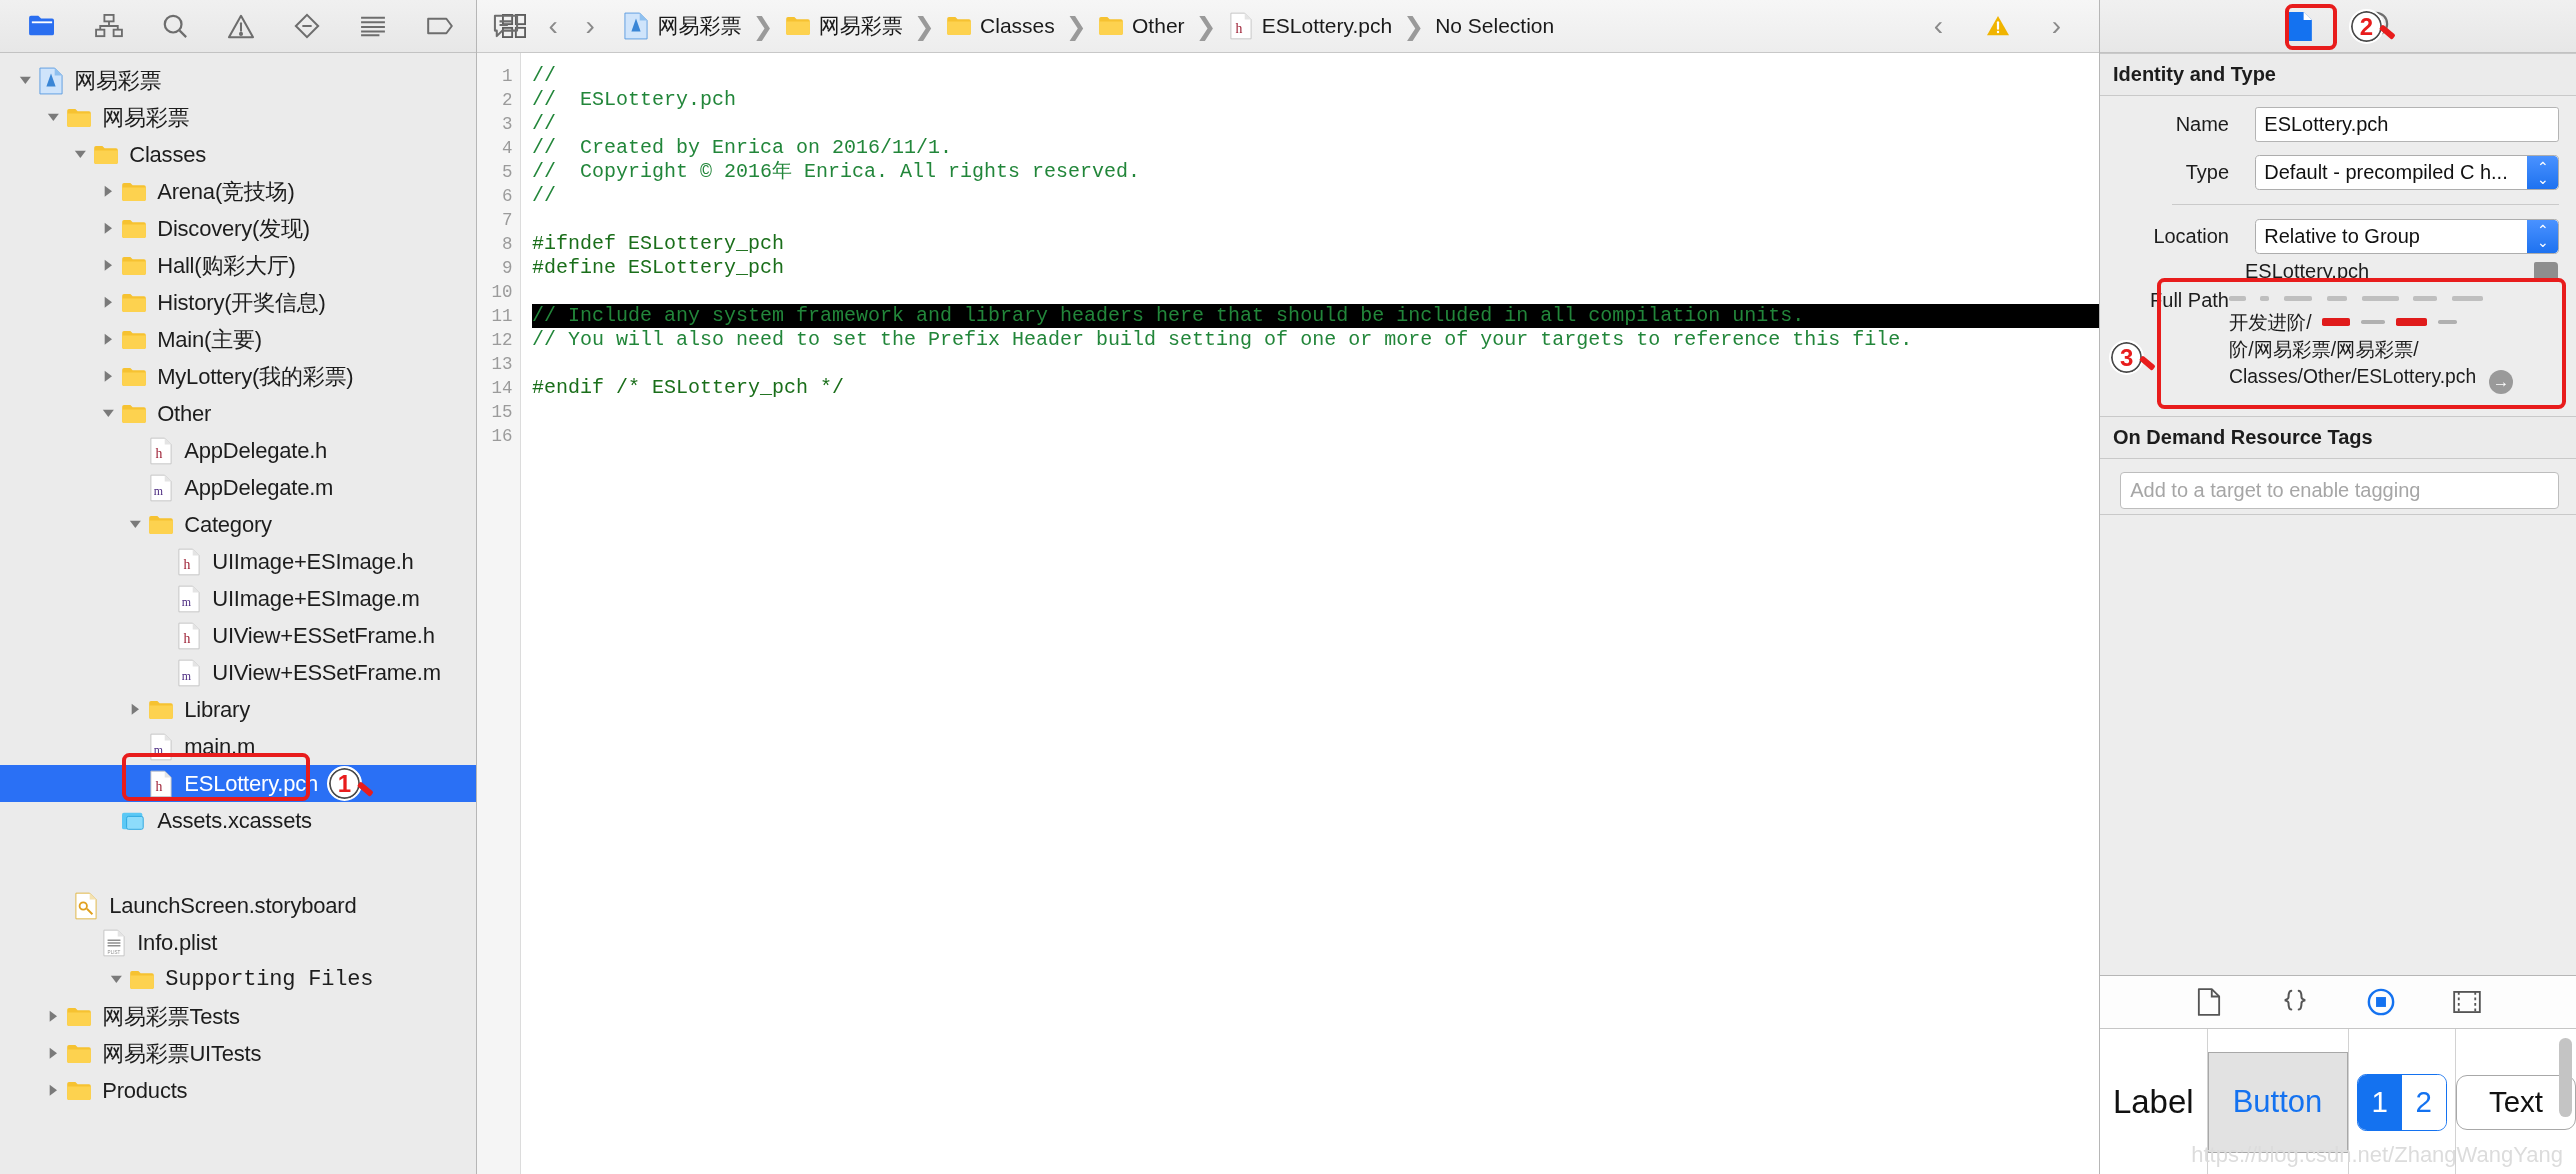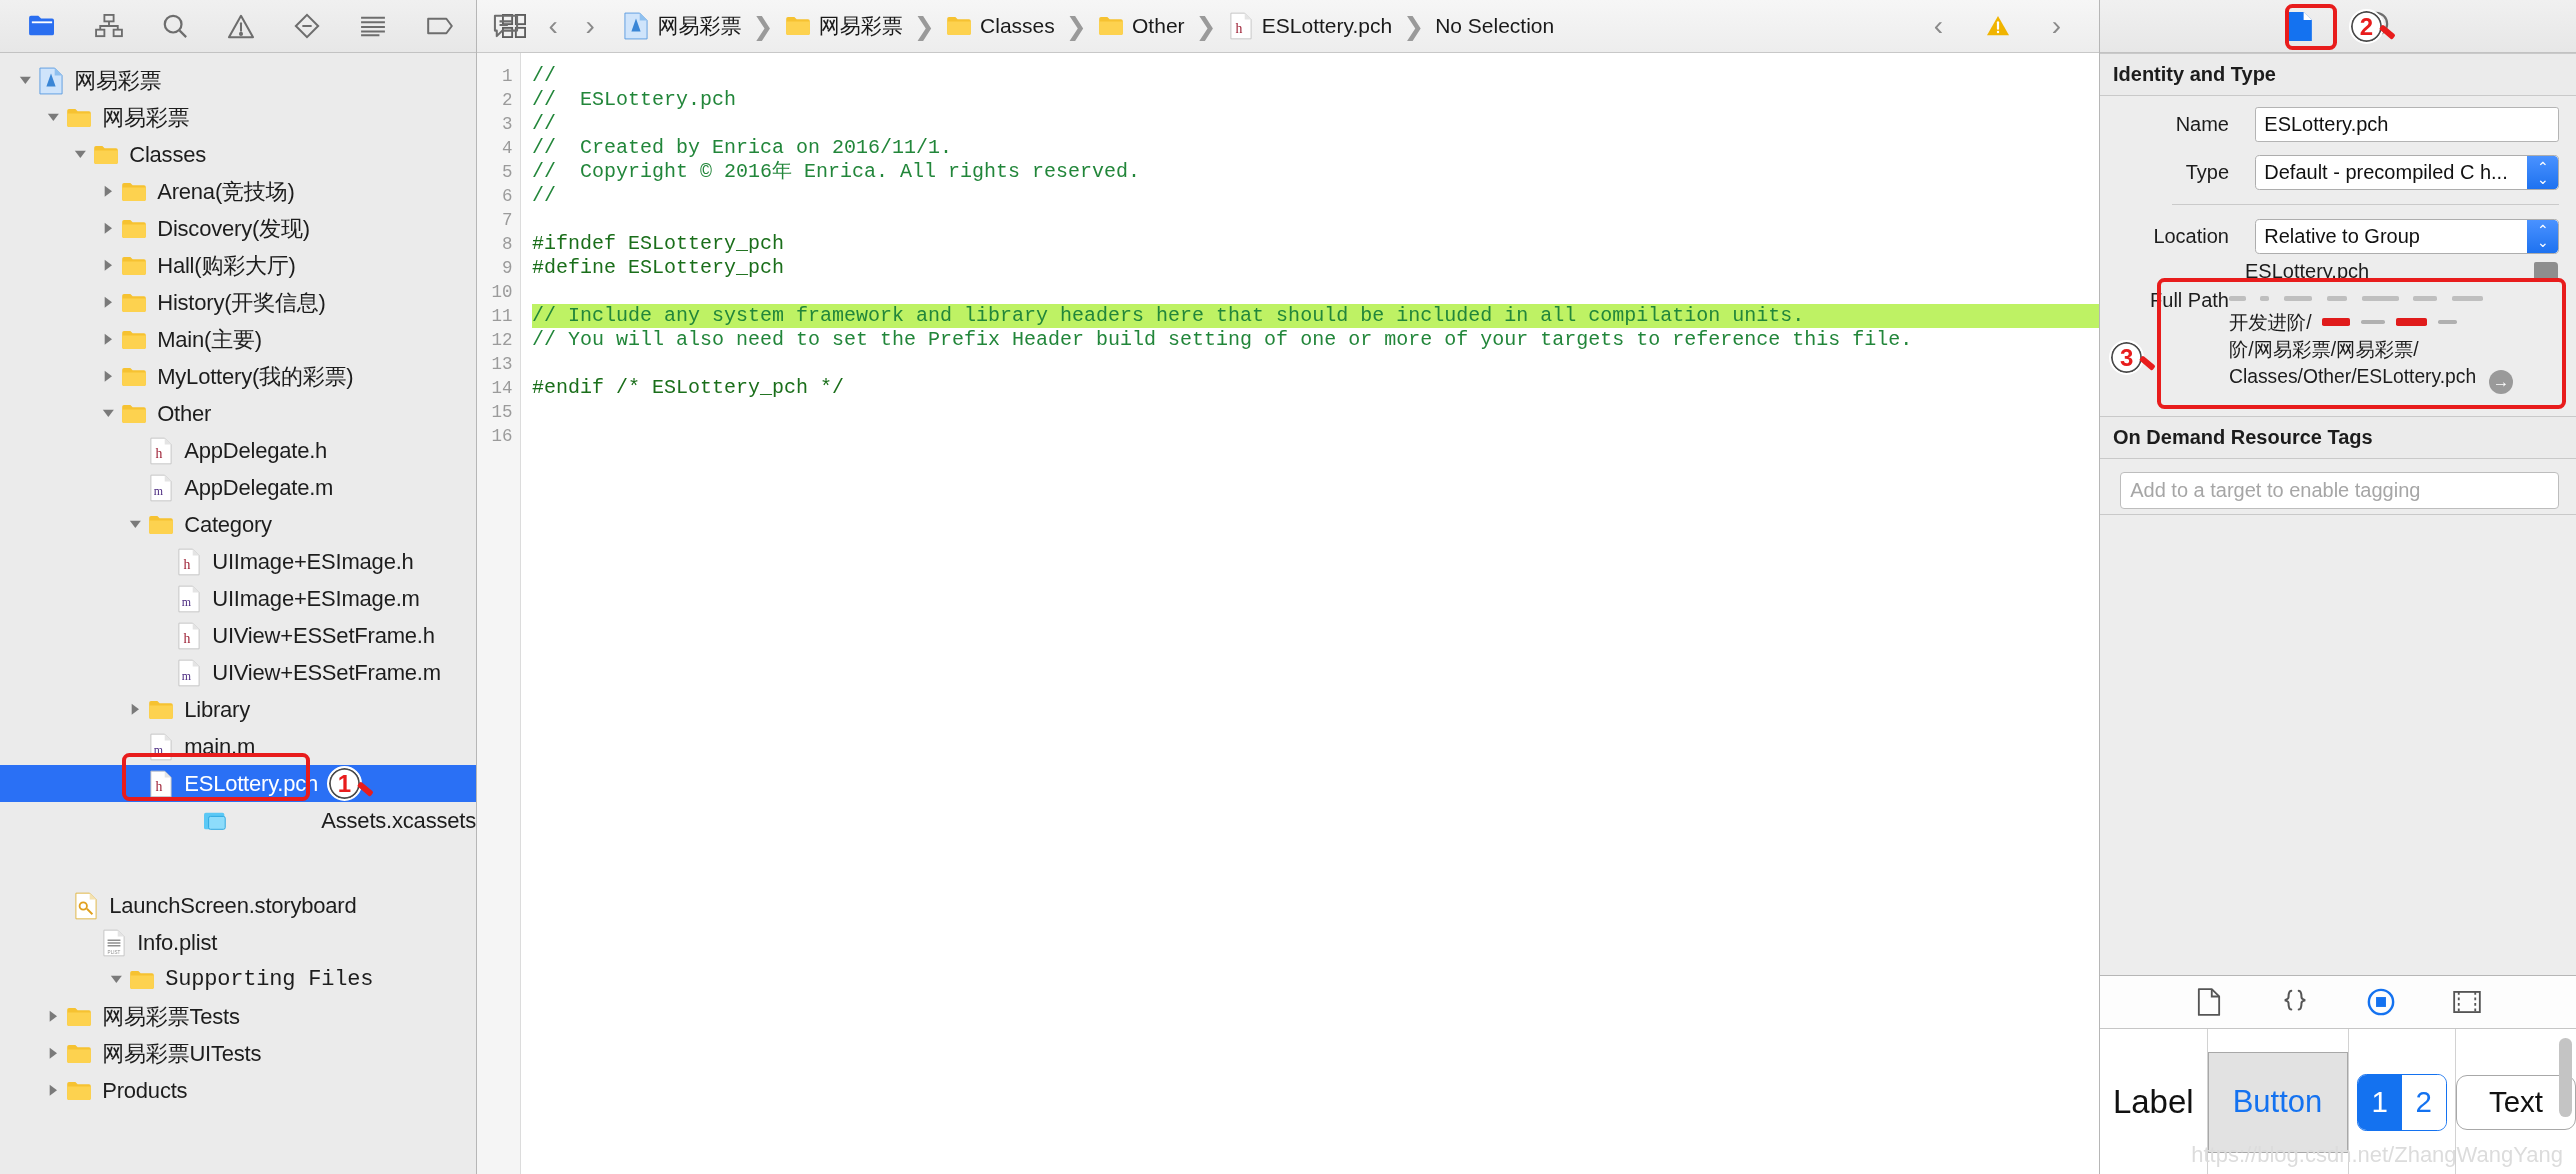--- a/index.html
+++ b/index.html
@@ -49,21 +49,21 @@
 
   .code-area { flex: 1; display: flex; overflow: hidden; background: #ffffff; position: relative; }
   .gutter { width: 44px; flex: 0 0 44px; background: #f5f5f5; border-right: 0.9px solid #dcdcdc;
             padding-top: 11px; text-align: right; }
   .gutter div { font-family: "Liberation Mono", monospace; font-size: 17.5px; color: #9b9b9b;
                 line-height: 24px; padding-right: 7.4px; }
   .code { flex: 1; padding-top: 11px; padding-left: 11px; overflow: hidden; }
   .cline { font-family: "Liberation Mono", monospace; font-size: 20px; line-height: 24px;
            color: #22863a; white-space: pre; }
   .cline.pp { color: #1a6e1a; }
-  .cline.hl { background: #bef264; }
+  .cline.hl { background: #000000; }
 
   
   .inspector { width: 477px; flex: 0 0 477px; height: 1175px; background: #ededed;
                border-left: 1.8px solid #b6b6b6; display: flex; flex-direction: column; }
   .insp-tabs { height: 53px; background: linear-gradient(180deg,#f0f0f0,#e7e7e7);
                border-bottom: 1.8px solid #c2c2c2; display: flex; align-items: center;
                justify-content: center; gap: 42px; position: relative; }
   .insp-tab { width: 35px; height: 35px; display:flex; align-items:center; justify-content:center; color:#6d6d6d; }
   .insp-tab.active { color: #2a6ef0; }
 
@@ -441,21 +441,21 @@
           <span class="tw"></span>
           <span class="ic">
             <svg width="22" height="28" viewBox="0 0 24 30" style="font-size:24px">
               <path d="M1 1h15l7 7v21H1z" fill="#fff" stroke="#c3c3c3"></path>
               <path d="M16 1l7 7h-7z" fill="#e4e4e4"></path>
               <text x="6" y="23" font-family="Liberation Serif, serif" font-size="15" fill="#9b1b30">h</text>
             </svg>
           </span>
           <span class="lbl">ESLottery.pch</span>
         </div>
-        <div class="row" style="padding-left: 96px; justify-content: space-between;">
+        <div class="row" style="padding-left: 96px;">
           <span class="tw"></span>
           <span class="ic">
             <svg width="26" height="24" viewBox="0 0 28 26">
               <rect x="1" y="4" width="22" height="18" rx="2" fill="#5bc8f5"></rect>
               <rect x="6" y="8" width="18" height="14" rx="2" fill="#8ddcfb" stroke="#2aa5de"></rect>
             </svg>
           </span>
           <span class="lbl">Assets.xcassets</span>
         </div>
         <div class="row" style="padding-left: 48px; margin-top: 48px;">

